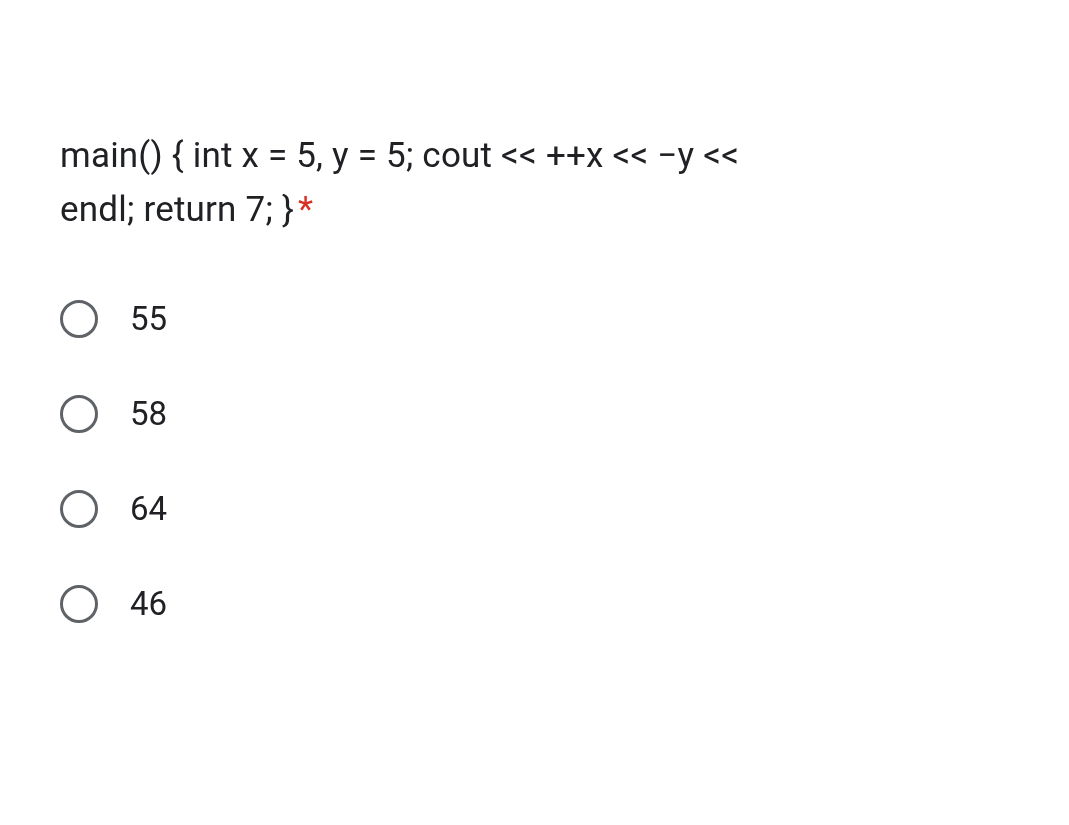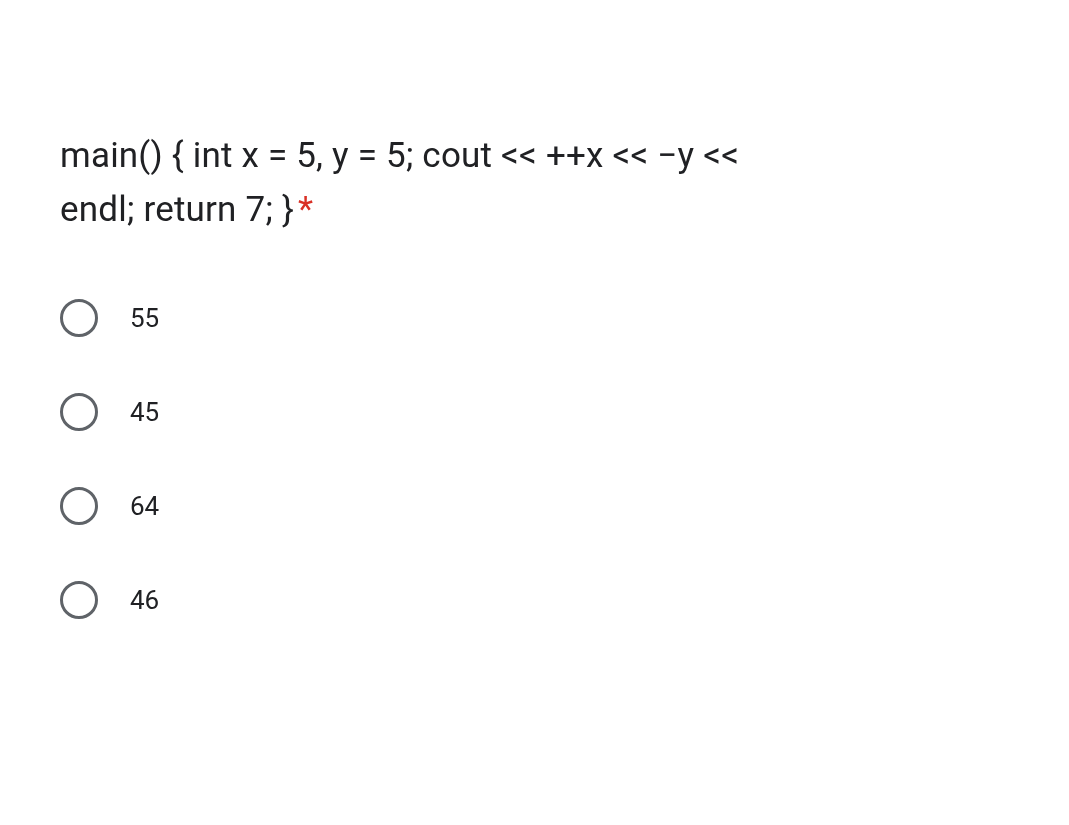--- a/index.html
+++ b/index.html
@@ -37,21 +37,21 @@
     .radio-button {
       width: 38px;
       height: 38px;
       border: 3.5px solid #5f6368;
       border-radius: 50%;
       background: #ffffff;
       margin-right: 32px;
       flex-shrink: 0;
     }
     .option-label {
-      font-size: 26px;
+      font-size: 33px;
       color: #202124;
       font-weight: 400;
     }
   </style>
 </head>
 <body>
 
 <div class="question-text">
   <br>
   <br>
@@ -59,21 +59,21 @@
   <span>endl; return 7; }</span><span class="asterisk">*</span>
 </div>
 
 <div class="options-container">
   <div class="option-row">
     <div class="radio-button"></div>
     <span class="option-label">55</span>
   </div>
   <div class="option-row">
     <div class="radio-button"></div>
-    <span class="option-label">45</span>
+    <span class="option-label">58</span>
   </div>
   <div class="option-row">
     <div class="radio-button"></div>
     <span class="option-label">64</span>
   </div>
   <div class="option-row">
     <div class="radio-button"></div>
     <span class="option-label">46</span>
   </div>
 </div>

